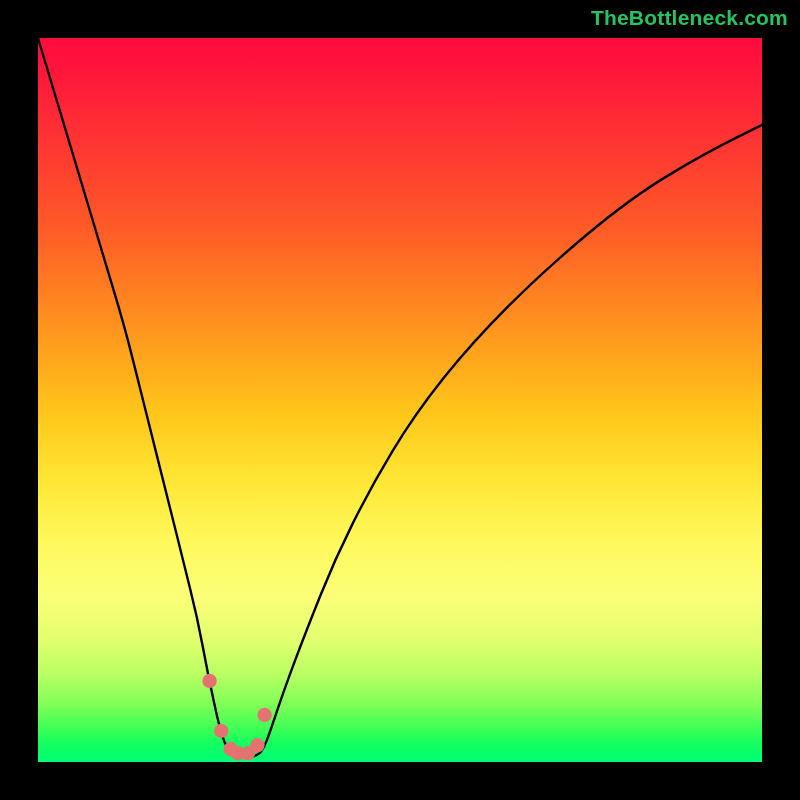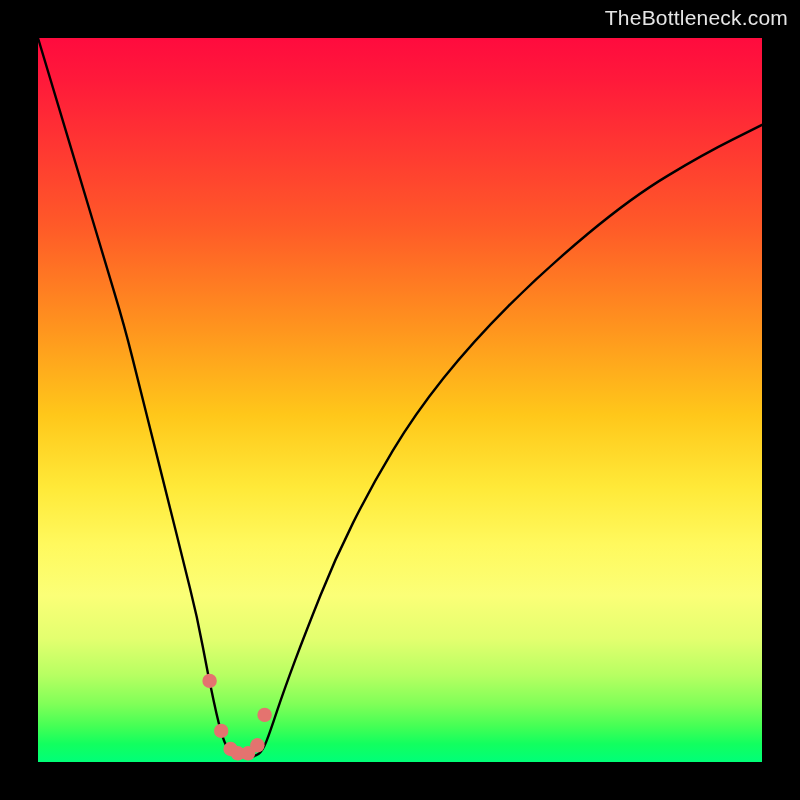--- a/index.html
+++ b/index.html
@@ -39,24 +39,24 @@
       #80ff58 92%,
       #46ff55 95%,
       #12ff5f 97.5%,
       #00ff78 100%
     );
   }
   .watermark {
     position: absolute;
     top: 6px;
     right: 12px;
-    color: #e5e5e5;
+    color: #22c55e;
     font-size: 21px;
     letter-spacing: 0.2px;
-    font-weight: 400;
+    font-weight: 700;
   }
   svg.curve {
     position: absolute;
     left: 0;
     top: 0;
     width: 724px;
     height: 724px;
     overflow: visible;
   }
   .curve-path {

